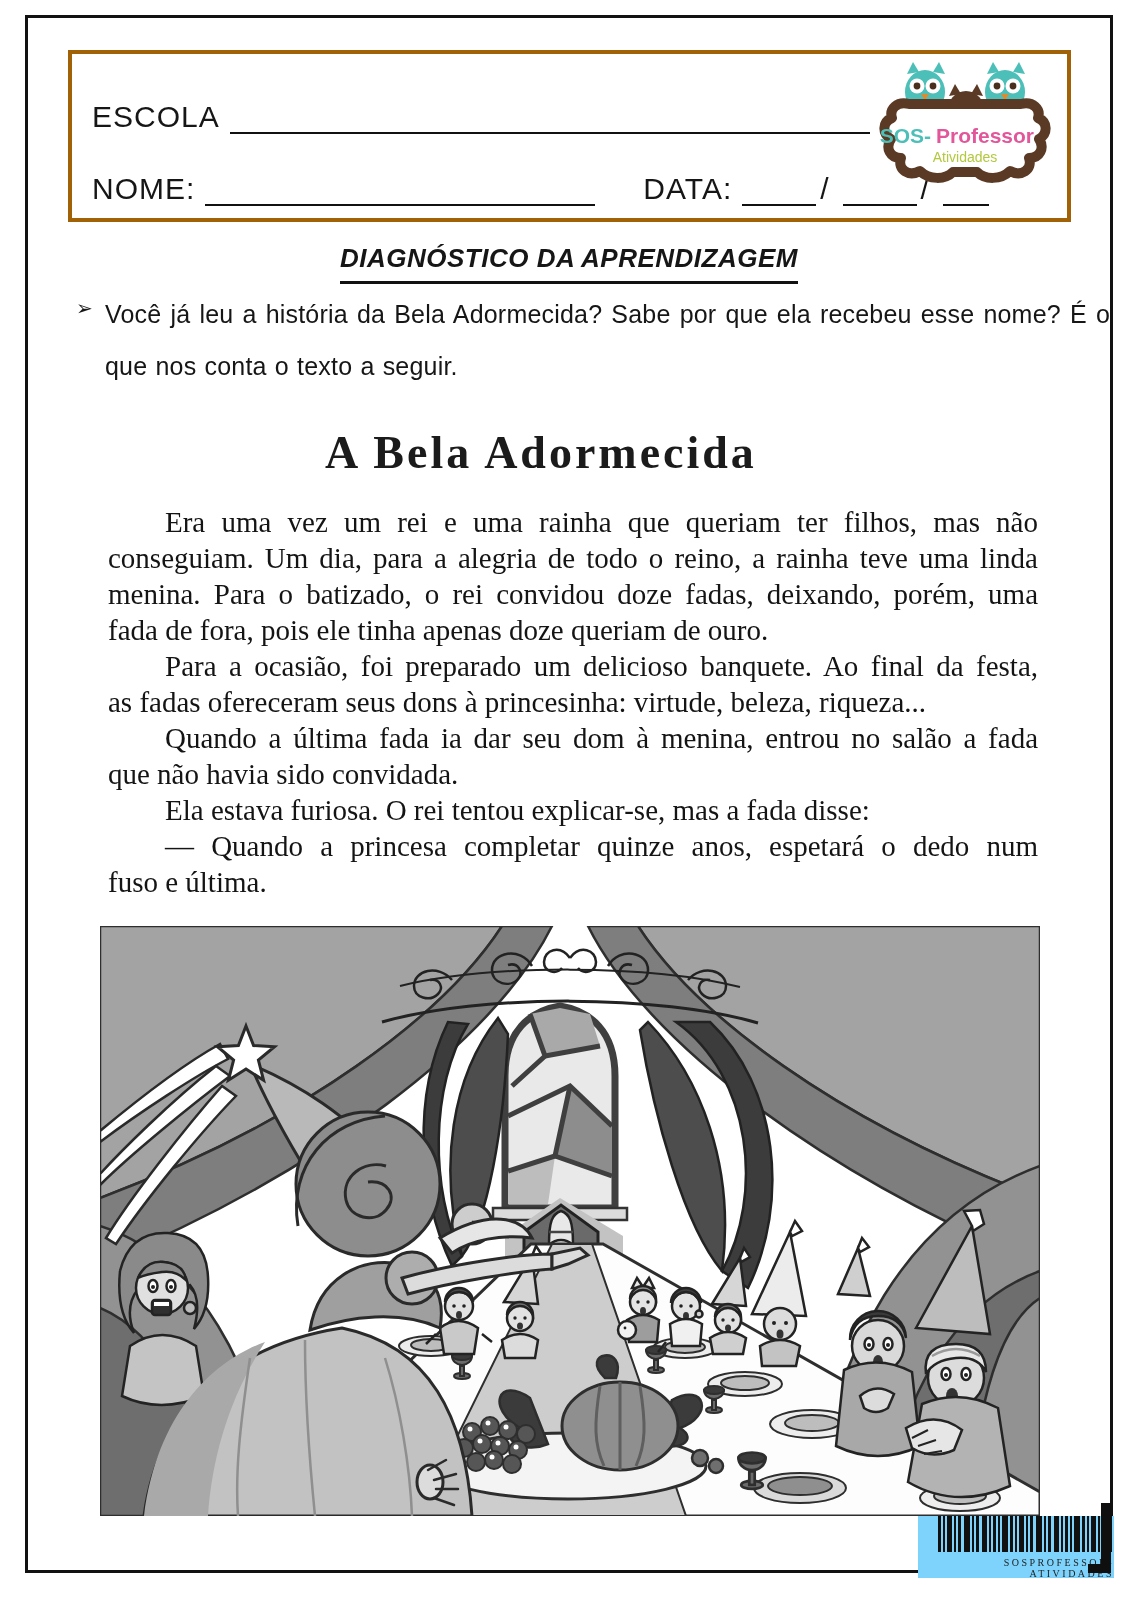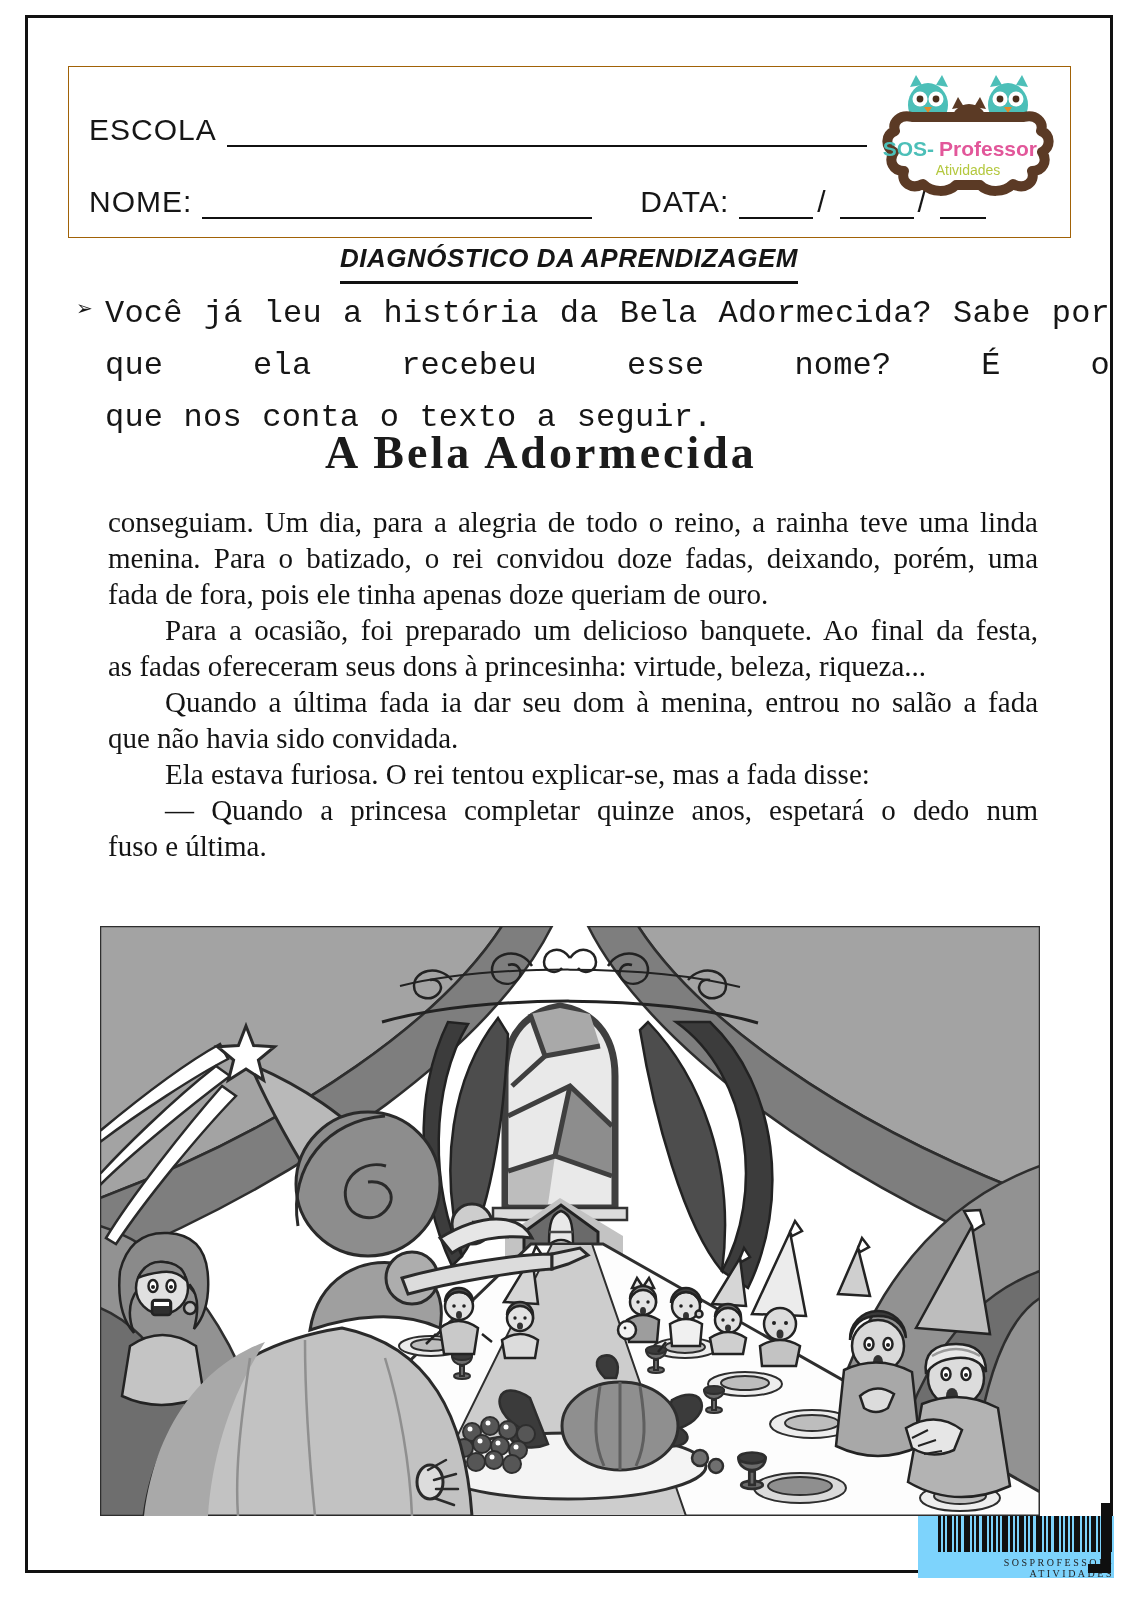--- a/index.html
+++ b/index.html
@@ -1,38 +1,38 @@
 <!DOCTYPE html>
 <html><head>
 <meta charset="utf-8">
 <style>
   html,body{margin:0;padding:0;background:#e8e8e8;}
   .sheet{position:relative;width:1144px;height:1600px;background:#ffffff;overflow:hidden;
          font-family:"Liberation Sans",sans-serif;color:#161616;}
   .frame{position:absolute;left:25px;top:15px;width:1088px;height:1558px;
          border:3px solid #111;box-sizing:border-box;}
   
-  .header-box{position:absolute;left:68px;top:66px;width:1003px;height:172px;
-              border:1px solid #a16207;box-sizing:border-box;}
+  .header-box{position:absolute;left:68px;top:50px;width:1003px;height:172px;
+              border:4px solid #a16207;box-sizing:border-box;}
   .hrow{position:absolute;left:20px;display:flex;align-items:flex-end;}
   .hrow1{top:46px;} .hrow2{top:118px;}
   .hlabel{font-size:30px;letter-spacing:1px;line-height:34px;}
   .wline{display:inline-block;border-bottom:2px solid #111;height:32px;margin-left:10px;}
   .w-escola{width:640px;} .w-nome{width:390px;} .w-d1{width:74px;} .w-d2{width:74px;} .w-d3{width:46px;}
   .dsep{font-size:30px;margin:0 4px;}
   .data-label{margin-left:48px;}
   .logo{position:absolute;right:12px;top:4px;}
   
   .heading{position:absolute;left:25px;top:243px;width:1088px;text-align:center;}
   .heading span{font-size:26px;font-weight:bold;font-style:italic;letter-spacing:.5px;
     border-bottom:3px solid #111;padding-bottom:8px;}
   
   .bullet{position:absolute;left:76px;top:296px;font-size:20px;}
-  .intro{position:absolute;left:105px;top:288px;width:1005px;font-size:32px;
-         letter-spacing:.2px;word-spacing:1px;line-height:52px;font-family:Liberation Mono, monospace;}
+  .intro{position:absolute;left:105px;top:288px;width:1005px;font-size:25px;
+         letter-spacing:.2px;word-spacing:1px;line-height:52px;}
   .intro .line{text-align:justify;text-align-last:justify;white-space:normal;}
   .intro .line.last{text-align-last:left;}
   
   .story-title{position:absolute;left:25px;top:426px;width:1032px;text-align:center;
     font-family:"Liberation Serif",serif;font-size:46px;font-weight:bold;letter-spacing:3px;color:#1b1b1b;}
   .story{position:absolute;left:108px;top:504px;width:930px;
     font-family:"Liberation Serif",serif;font-size:29px;line-height:36px;color:#141414;}
   .para .line{text-align:justify;text-align-last:justify;}
   .para .line.last{text-align-last:left;}
   .para .line.first{text-indent:57px;}
@@ -117,20 +117,21 @@
 
   <div class="bullet">➢</div>
   <div class="intro">
       <div class="line first">Você já leu a história da Bela Adormecida? Sabe por que ela recebeu esse nome? É o</div>
       <div class="line last">que nos conta o texto a seguir.</div>
     </div>
 
   <div class="story-title">A Bela Adormecida</div>
   <div class="story">
     <div class="para">
+        <div class="line first">Era uma vez um rei e uma rainha que queriam ter filhos, mas não</div>
         <div class="line">conseguiam. Um dia, para a alegria de todo o reino, a rainha teve uma linda</div>
         <div class="line">menina. Para o batizado, o rei convidou doze fadas, deixando, porém, uma</div>
         <div class="line last">fada de fora, pois ele tinha apenas doze queriam de ouro.</div>
       </div>
     <div class="para">
         <div class="line first">Para a ocasião, foi preparado um delicioso banquete. Ao final da festa,</div>
         <div class="line last">as fadas ofereceram seus dons à princesinha: virtude, beleza, riqueza...</div>
       </div>
     <div class="para">
         <div class="line first">Quando a última fada ia dar seu dom à menina, entrou no salão a fada</div>

